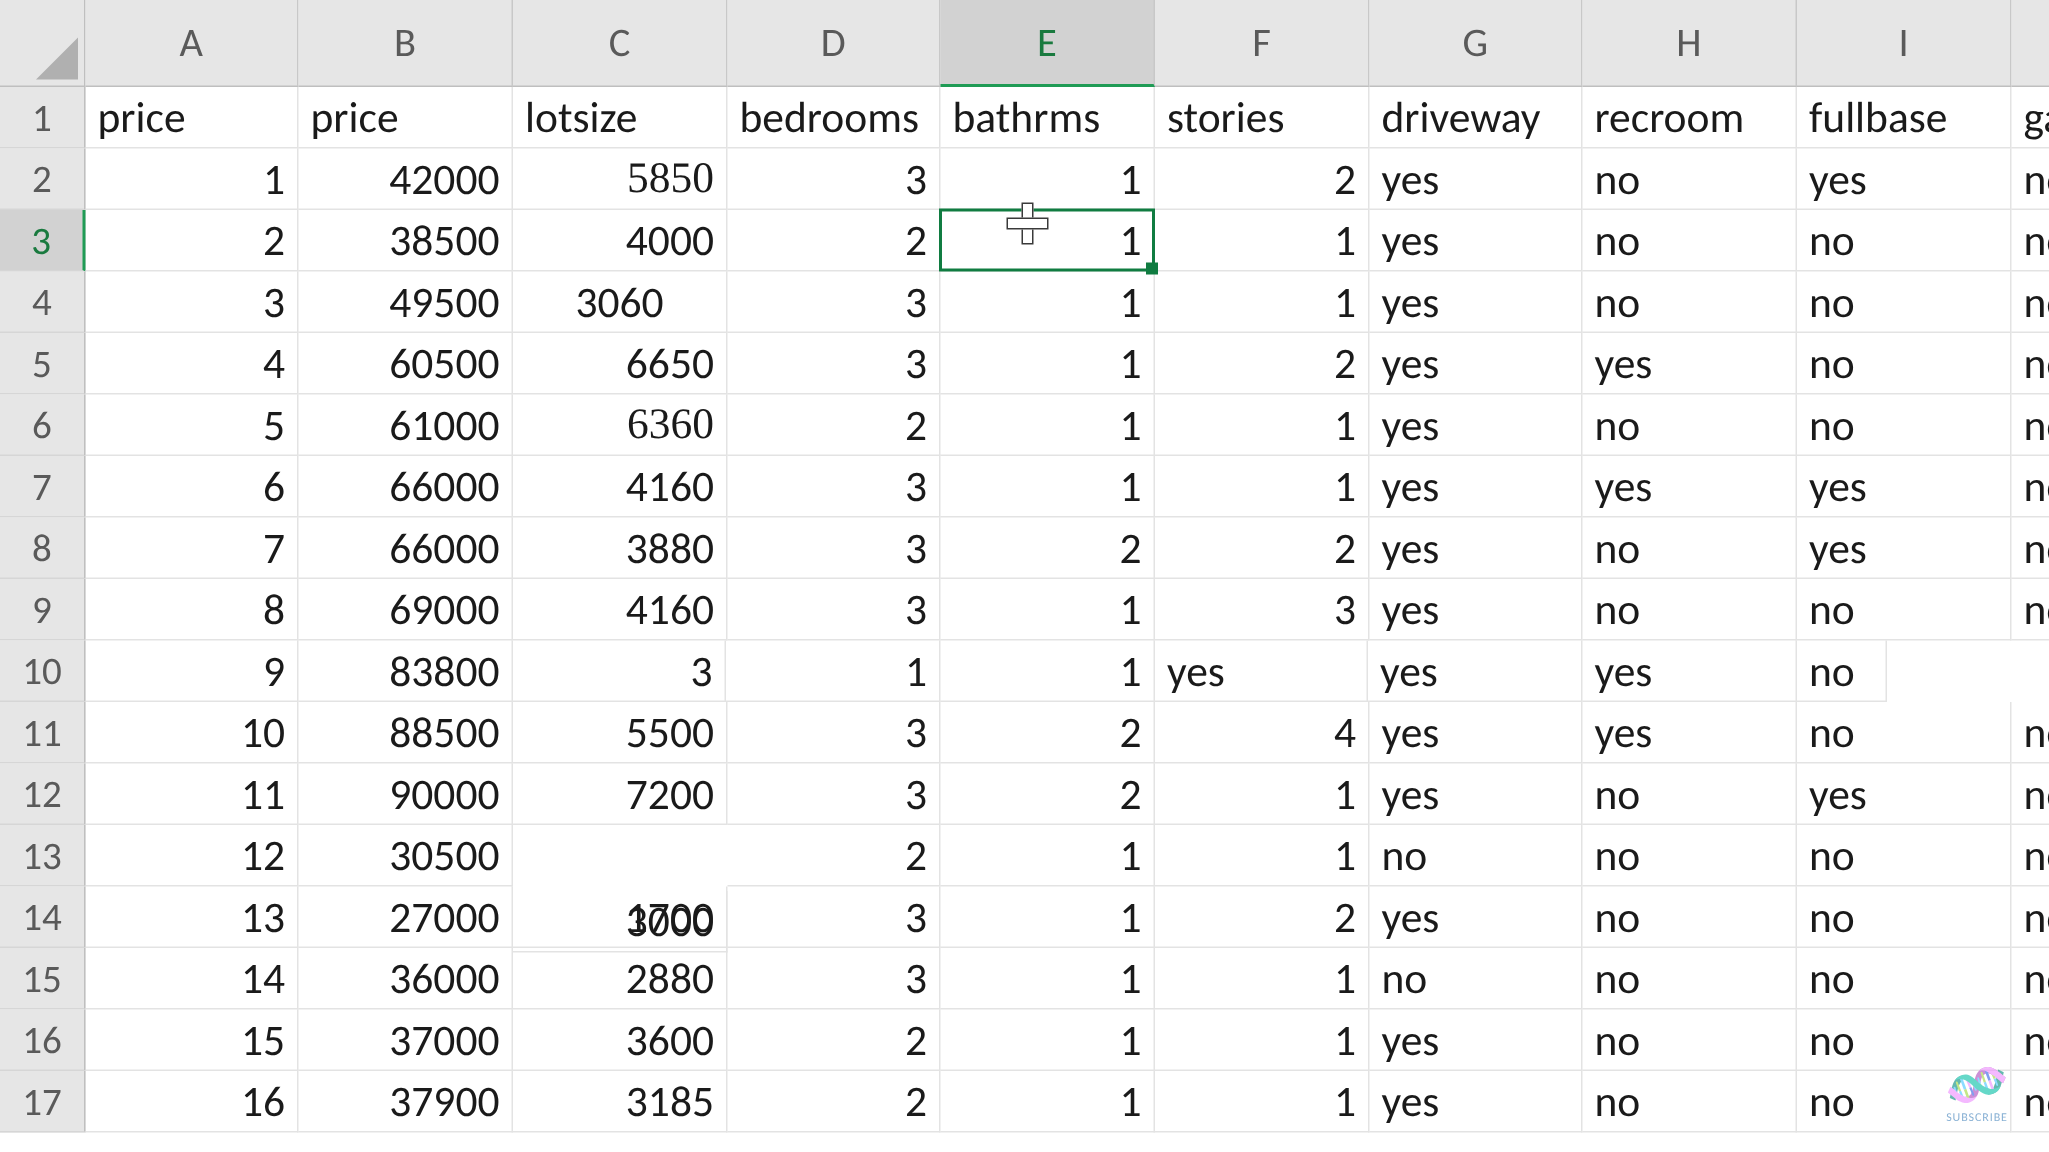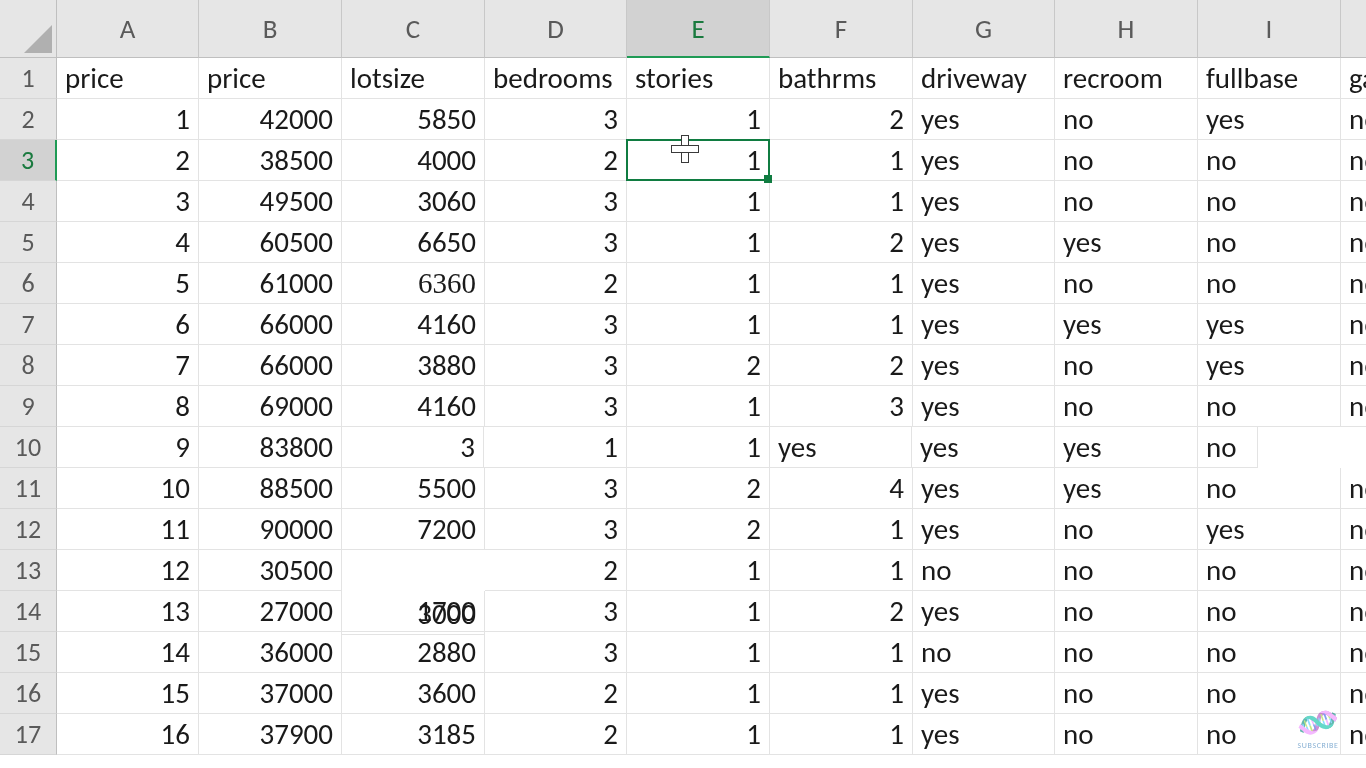--- a/index.html
+++ b/index.html
@@ -201,31 +201,31 @@
       <div class="rowhead">16</div>
       <div class="rowhead">17</div>
     </div>
 
   <div class="grid" id="grid">
       <div class="row">
         <div class="cell txt" style="width: 142px;">price</div>
         <div class="cell txt" style="width: 143px;">price</div>
         <div class="cell txt" style="width: 143px;">lotsize</div>
         <div class="cell txt" style="width: 142px;">bedrooms</div>
+        <div class="cell txt" style="width: 143px;">bathrms</div>
         <div class="cell txt" style="width: 143px;">stories</div>
-        <div class="cell txt" style="width: 143px;">bathrms</div>
         <div class="cell txt" style="width: 142px;">driveway</div>
         <div class="cell txt" style="width: 143px;">recroom</div>
         <div class="cell txt" style="width: 143px;">fullbase</div>
         <div class="cell txt" style="width: 60px;">ga</div>
       </div>
       <div class="row">
         <div class="cell num" style="width: 142px;">1</div>
         <div class="cell num" style="width: 143px;">42000</div>
-        <div class="cell num" style="width: 143px;">5850</div>
+        <div class="cell num" style="width: 143px; font-family: Liberation Serif, serif;">5850</div>
         <div class="cell num" style="width: 142px;">3</div>
         <div class="cell num" style="width: 143px;">1</div>
         <div class="cell num" style="width: 143px;">2</div>
         <div class="cell txt" style="width: 142px;">yes</div>
         <div class="cell txt" style="width: 143px;">no</div>
         <div class="cell txt" style="width: 143px;">yes</div>
         <div class="cell txt" style="width: 60px;">no</div>
       </div>
       <div class="row">
         <div class="cell num" style="width: 142px;">2</div>
@@ -235,21 +235,21 @@
         <div class="cell num" style="width: 143px;">1</div>
         <div class="cell num" style="width: 143px;">1</div>
         <div class="cell txt" style="width: 142px;">yes</div>
         <div class="cell txt" style="width: 143px;">no</div>
         <div class="cell txt" style="width: 143px;">no</div>
         <div class="cell txt" style="width: 60px;">no</div>
       </div>
       <div class="row">
         <div class="cell num" style="width: 142px;">3</div>
         <div class="cell num" style="width: 143px;">49500</div>
-        <div class="cell num" style="width: 143px;">3060</div>
+        <div class="cell num" style="width: 143px; text-align: center;">3060</div>
         <div class="cell num" style="width: 142px;">3</div>
         <div class="cell num" style="width: 143px;">1</div>
         <div class="cell num" style="width: 143px;">1</div>
         <div class="cell txt" style="width: 142px;">yes</div>
         <div class="cell txt" style="width: 143px;">no</div>
         <div class="cell txt" style="width: 143px;">no</div>
         <div class="cell txt" style="width: 60px;">no</div>
       </div>
       <div class="row">
         <div class="cell num" style="width: 142px;">4</div>

